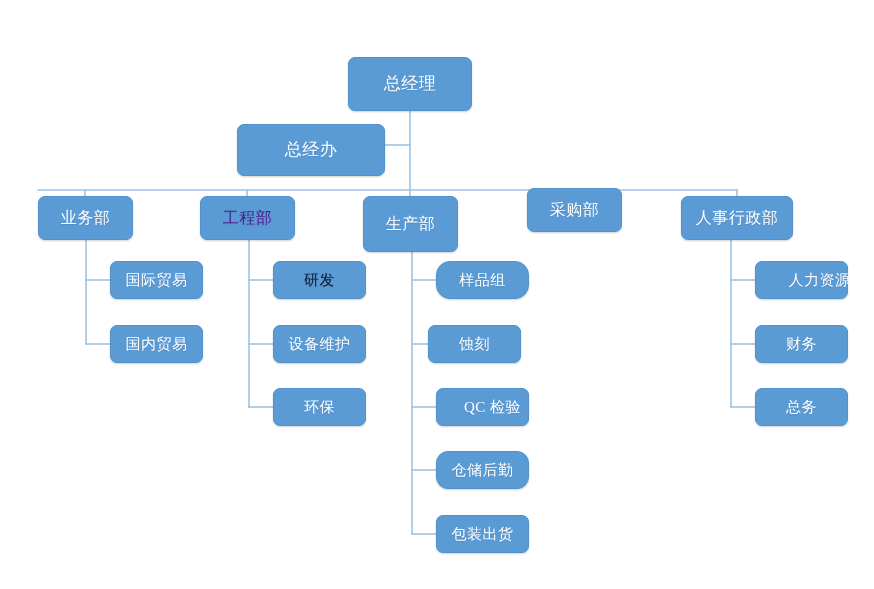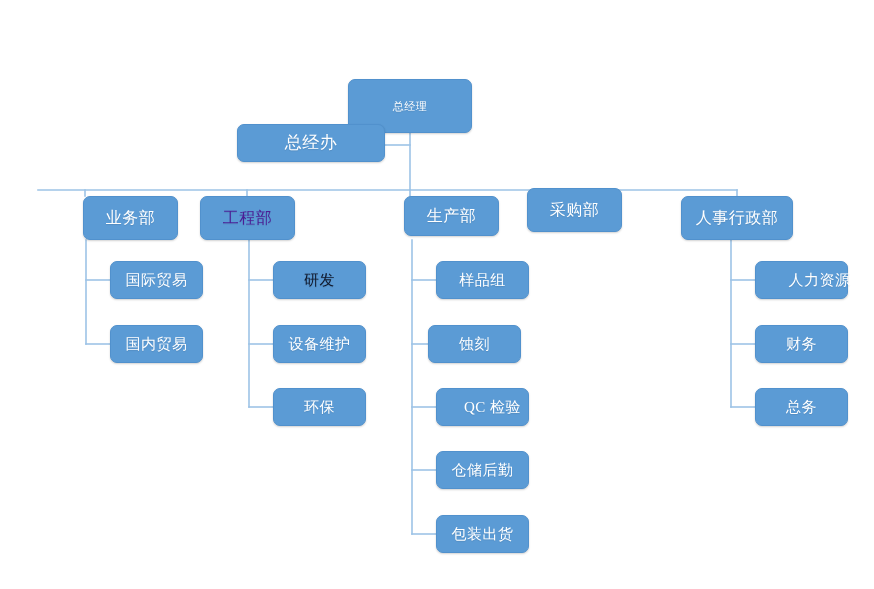--- a/index.html
+++ b/index.html
@@ -37,21 +37,21 @@
     display: flex;
     align-items: center;
     justify-content: center;
     text-align: center;
     letter-spacing: 0.5px;
     line-height: 1.1;
     text-shadow: 0 1px 1px rgba(0,0,0,0.10);
     box-shadow: 0 1px 2px rgba(0,0,0,0.18);
     white-space: nowrap;
   }
-  .node.lvl0 { font-size: 11px; margin-top: 22px; }
+  .node.lvl0 { font-size: 17px; }
   .node.lvl1 { font-size: 17px; }
   .node.lvl2 { font-size: 16px; }
   .node.lvl3 { font-size: 15px; }
 </style>
 </head>
 <body>
 
 <div id="canvas">
   <svg id="connectors" viewBox="0 0 874 589">
       <polyline points="410,111 410,190" fill="none" stroke="#9DC3E6" stroke-width="1.6" stroke-linecap="square"></polyline>
@@ -75,33 +75,33 @@
       <polyline points="412,407 436,407" fill="none" stroke="#9DC3E6" stroke-width="1.6" stroke-linecap="square"></polyline>
       <polyline points="412,470 436,470" fill="none" stroke="#9DC3E6" stroke-width="1.6" stroke-linecap="square"></polyline>
       <polyline points="412,534 436,534" fill="none" stroke="#9DC3E6" stroke-width="1.6" stroke-linecap="square"></polyline>
       <polyline points="731,240 731,407" fill="none" stroke="#9DC3E6" stroke-width="1.6" stroke-linecap="square"></polyline>
       <polyline points="731,280 755,280" fill="none" stroke="#9DC3E6" stroke-width="1.6" stroke-linecap="square"></polyline>
       <polyline points="731,344 755,344" fill="none" stroke="#9DC3E6" stroke-width="1.6" stroke-linecap="square"></polyline>
       <polyline points="731,407 755,407" fill="none" stroke="#9DC3E6" stroke-width="1.6" stroke-linecap="square"></polyline>
     </svg>
   <div id="nodes">
       <div class="node lvl0" style="left: 348px; top: 57px; width: 124px; height: 54px; background: rgb(91, 155, 213); border-color: rgb(81, 145, 205); color: rgb(255, 255, 255);">总经理</div>
-      <div class="node lvl1" style="left: 237px; top: 124px; width: 148px; height: 38px; background: rgb(91, 155, 213); border-color: rgb(81, 145, 205); color: rgb(255, 255, 255);">总经办</div>
-      <div class="node lvl2" style="left: 38px; top: 196px; width: 95px; height: 44px; background: rgb(91, 155, 213); border-color: rgb(81, 145, 205); color: rgb(255, 255, 255); margin-left: 45px;">业务部</div>
+      <div class="node lvl1" style="left: 237px; top: 124px; width: 148px; height: 52px; background: rgb(91, 155, 213); border-color: rgb(81, 145, 205); color: rgb(255, 255, 255);">总经办</div>
+      <div class="node lvl2" style="left: 38px; top: 196px; width: 95px; height: 44px; background: rgb(91, 155, 213); border-color: rgb(81, 145, 205); color: rgb(255, 255, 255);">业务部</div>
       <div class="node lvl2" style="left: 200px; top: 196px; width: 95px; height: 44px; background: rgb(91, 155, 213); border-color: rgb(81, 145, 205); color: #4c1d95;">工程部</div>
-      <div class="node lvl2" style="left: 363px; top: 196px; width: 95px; height: 40px; background: rgb(91, 155, 213); border-color: rgb(81, 145, 205); color: rgb(255, 255, 255); margin-left: 41px;">生产部</div>
+      <div class="node lvl2" style="left: 363px; top: 196px; width: 95px; height: 56px; background: rgb(91, 155, 213); border-color: rgb(81, 145, 205); color: rgb(255, 255, 255);">生产部</div>
       <div class="node lvl2" style="left: 527px; top: 188px; width: 95px; height: 44px; background: rgb(91, 155, 213); border-color: rgb(81, 145, 205); color: rgb(255, 255, 255);">采购部</div>
       <div class="node lvl2" style="left: 681px; top: 196px; width: 112px; height: 44px; background: rgb(91, 155, 213); border-color: rgb(81, 145, 205); color: rgb(255, 255, 255);">人事行政部</div>
       <div class="node lvl3" style="left: 110px; top: 261px; width: 93px; height: 38px; background: rgb(91, 155, 213); border-color: rgb(81, 145, 205); color: rgb(255, 255, 255);">国际贸易</div>
       <div class="node lvl3" style="left: 110px; top: 325px; width: 93px; height: 38px; background: rgb(91, 155, 213); border-color: rgb(81, 145, 205); color: rgb(255, 255, 255);">国内贸易</div>
       <div class="node lvl3" style="left: 273px; top: 261px; width: 93px; height: 38px; background: rgb(91, 155, 213); border-color: rgb(81, 145, 205); color: #0f172a;">研发</div>
       <div class="node lvl3" style="left: 273px; top: 325px; width: 93px; height: 38px; background: rgb(91, 155, 213); border-color: rgb(81, 145, 205); color: rgb(255, 255, 255);">设备维护</div>
       <div class="node lvl3" style="left: 273px; top: 388px; width: 93px; height: 38px; background: rgb(91, 155, 213); border-color: rgb(81, 145, 205); color: rgb(255, 255, 255);">环保</div>
-      <div class="node lvl3" style="left: 436px; top: 261px; width: 93px; height: 38px; background: rgb(91, 155, 213); border-color: rgb(81, 145, 205); color: rgb(255, 255, 255);">样品组</div>
+      <div class="node lvl3" style="left: 436px; top: 261px; width: 93px; height: 38px; background: rgb(91, 155, 213); border-color: rgb(81, 145, 205); color: rgb(255, 255, 255); border-radius: 14px;">样品组</div>
       <div class="node lvl3" style="left: 428px; top: 325px; width: 93px; height: 38px; background: rgb(91, 155, 213); border-color: rgb(81, 145, 205); color: rgb(255, 255, 255);">蚀刻</div>
       <div class="node lvl3" style="left: 436px; top: 388px; width: 93px; height: 38px; background: rgb(91, 155, 213); border-color: rgb(81, 145, 205); color: rgb(255, 255, 255); padding-left: 20px;">QC 检验</div>
-      <div class="node lvl3" style="left: 436px; top: 451px; width: 93px; height: 38px; background: rgb(91, 155, 213); border-color: rgb(81, 145, 205); color: rgb(255, 255, 255);">仓储后勤</div>
+      <div class="node lvl3" style="left: 436px; top: 451px; width: 93px; height: 38px; background: rgb(91, 155, 213); border-color: rgb(81, 145, 205); color: rgb(255, 255, 255); border-radius: 12px;">仓储后勤</div>
       <div class="node lvl3" style="left: 436px; top: 515px; width: 93px; height: 38px; background: rgb(91, 155, 213); border-color: rgb(81, 145, 205); color: rgb(255, 255, 255);">包装出货</div>
       <div class="node lvl3" style="left: 755px; top: 261px; width: 93px; height: 38px; background: rgb(91, 155, 213); border-color: rgb(81, 145, 205); color: rgb(255, 255, 255); padding-left: 36px;">人力资源</div>
       <div class="node lvl3" style="left: 755px; top: 325px; width: 93px; height: 38px; background: rgb(91, 155, 213); border-color: rgb(81, 145, 205); color: rgb(255, 255, 255);">财务</div>
       <div class="node lvl3" style="left: 755px; top: 388px; width: 93px; height: 38px; background: rgb(91, 155, 213); border-color: rgb(81, 145, 205); color: rgb(255, 255, 255);">总务</div>
     </div>
 </div>
 
 </body></html>

